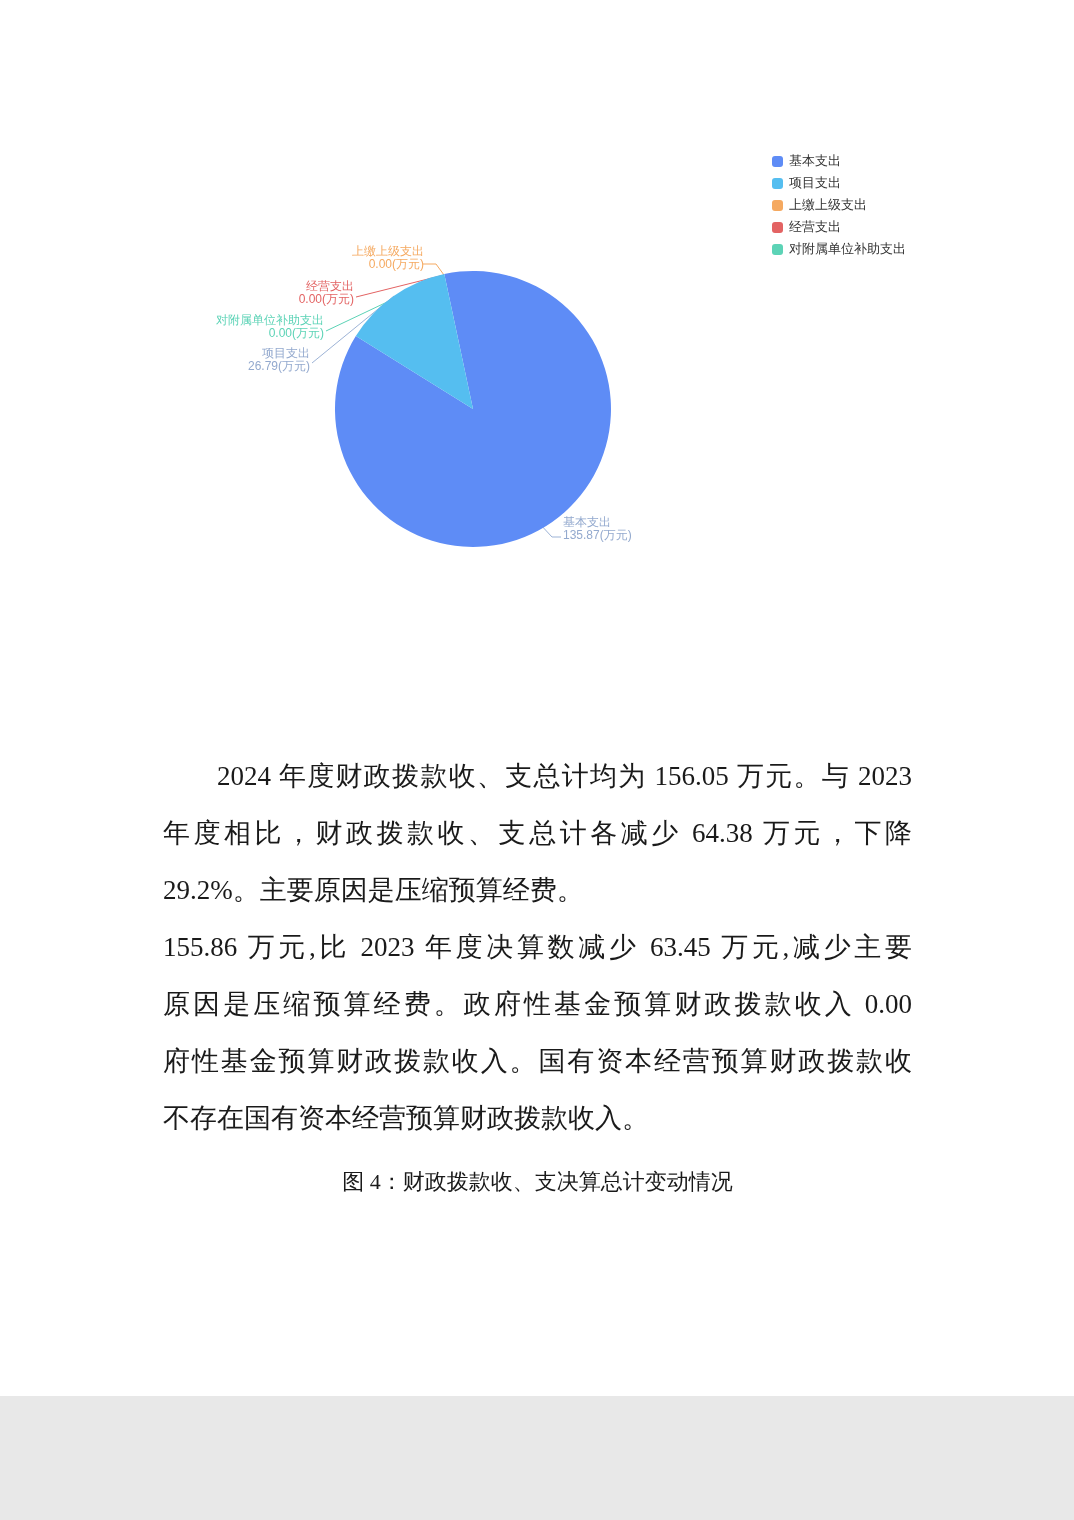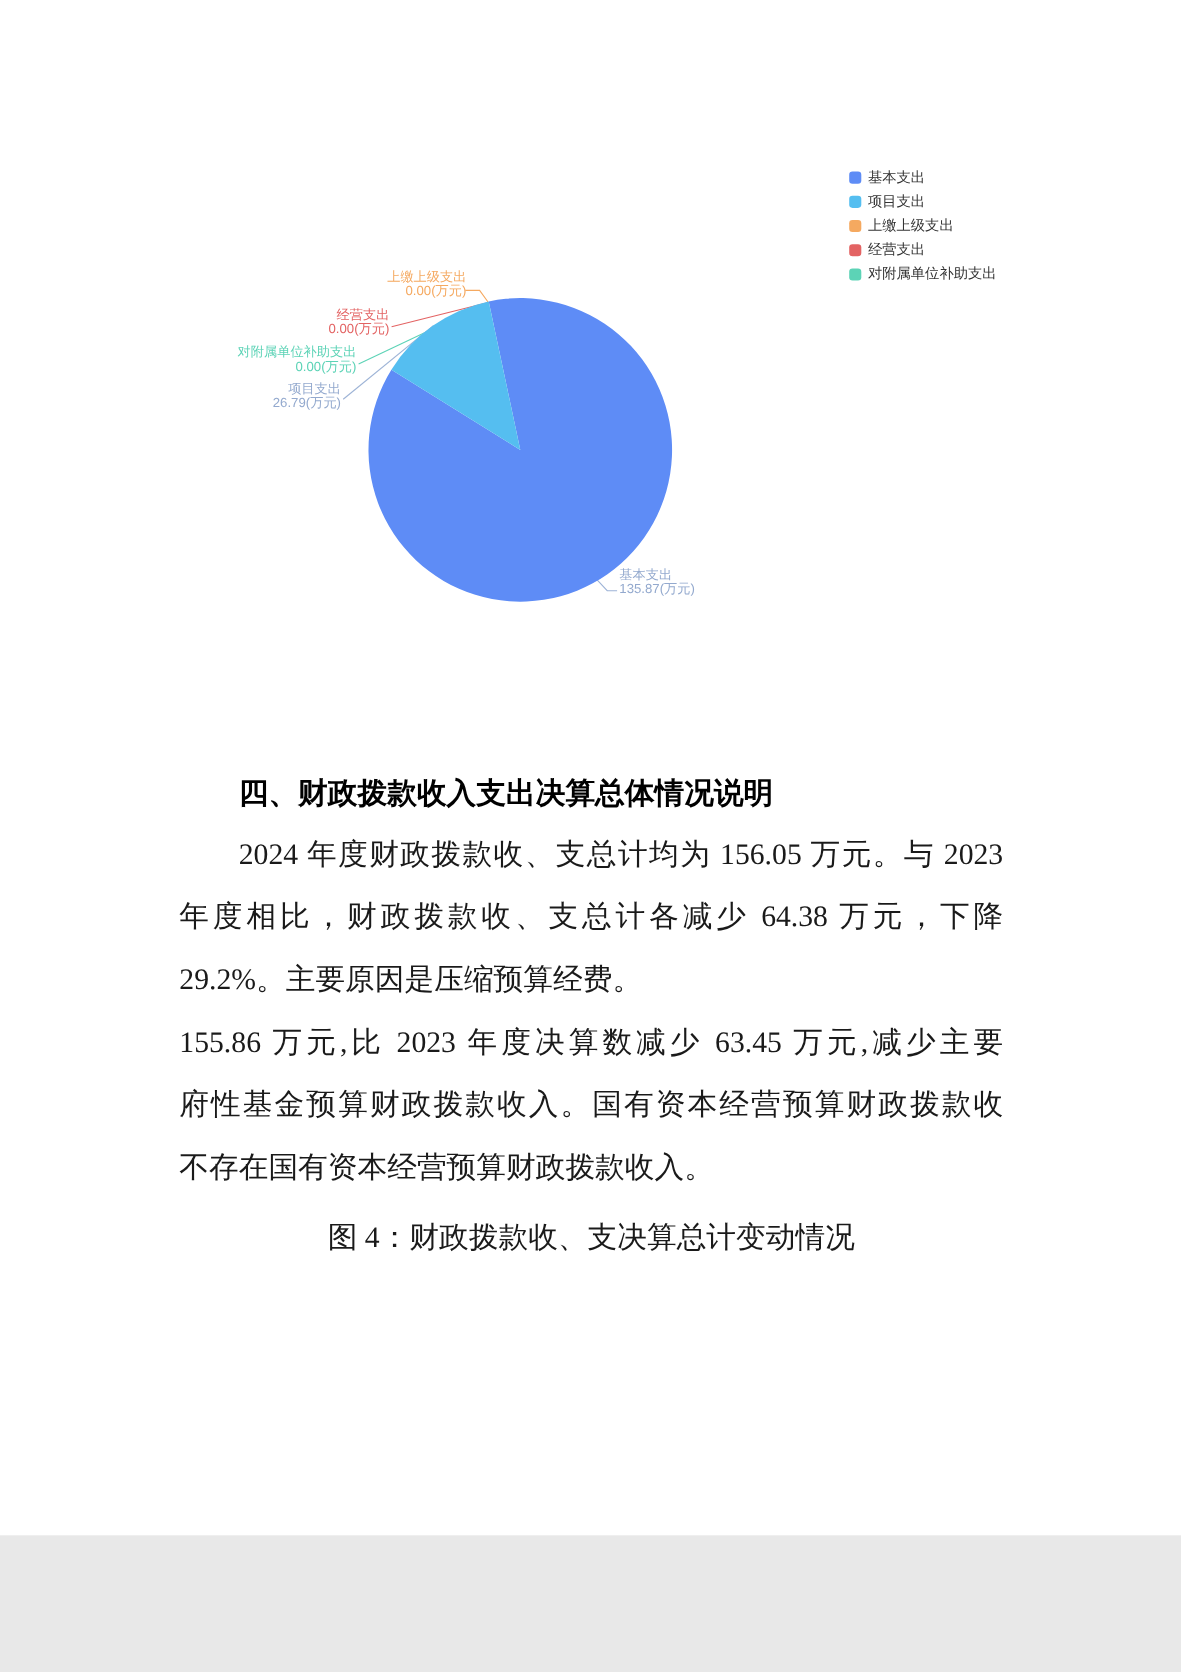--- a/index.html
+++ b/index.html
@@ -18,21 +18,21 @@
   }
   
   .heading{
     position:absolute;left:163px;top:703px;width:748px;padding-left:54px;box-sizing:border-box;
     font-family:"Liberation Sans",sans-serif;font-weight:700;font-size:27px;color:#000;
   }
   .body-text{position:absolute;left:163px;top:748px;width:749px;font-size:27px;line-height:57px;}
   .tline{text-align:justify;text-align-last:justify;}
   .tline.noj{text-align:right;text-align-last:left;}
   .tline.indent{padding-left:54px;}
-  .caption{margin-top:10px;text-align:center;text-align-last:center;font-size:27px;line-height:50px;}
+  .caption{margin-top:10px;text-align:center;text-align-last:center;font-size:22px;line-height:50px;}
   .page-number{position:absolute;left:0;top:1406px;width:100%;text-align:center;font-size:17px;color:#222;}
 </style>
 </head>
 <body>
 
 <div class="page">
 
   <svg class="chart-svg" width="740" height="490" viewBox="0 0 740 490">
 
     <polyline points="203,134 216,134 224,145" fill="none" stroke="#F5A960" stroke-width="1"></polyline>
@@ -83,27 +83,27 @@
   </div>
   <div class="plabel" style="left:222px;top:347px;width:88px;text-align:right;color:#93A9CE">
     <div>项目支出</div>
     <div>26.79(万元)</div>
   </div>
   <div class="plabel" style="left:563px;top:516px;width:130px;text-align:left;color:#93A9CE">
     <div>基本支出</div>
     <div>135.87(万元)</div>
   </div>
 
-  <div class="heading">四、财政拨款收入支出决算总体情况说明</div>
 
   <div class="body-text" id="body-text">
 
   <div class="tline indent">2024 年度财政拨款收、支总计均为 156.05 万元。与 2023</div>
       <div class="tline">年度相比，财政拨款收、支总计各减少 64.38 万元，下降</div>
       <div class="tline noj">29.2%。主要原因是压缩预算经费。</div>
       <div class="tline">155.86 万元,比 2023 年度决算数减少 63.45 万元,减少主要</div>
+      <div class="tline">原因是压缩预算经费。政府性基金预算财政拨款收入 0.00</div>
       <div class="tline">府性基金预算财政拨款收入。国有资本经营预算财政拨款收</div>
       <div class="tline noj">不存在国有资本经营预算财政拨款收入。</div>
       <div class="caption">图 4：财政拨款收、支决算总计变动情况</div>
     </div>
 
   <div class="page-number">11</div>
 </div>
 
 </body></html>

